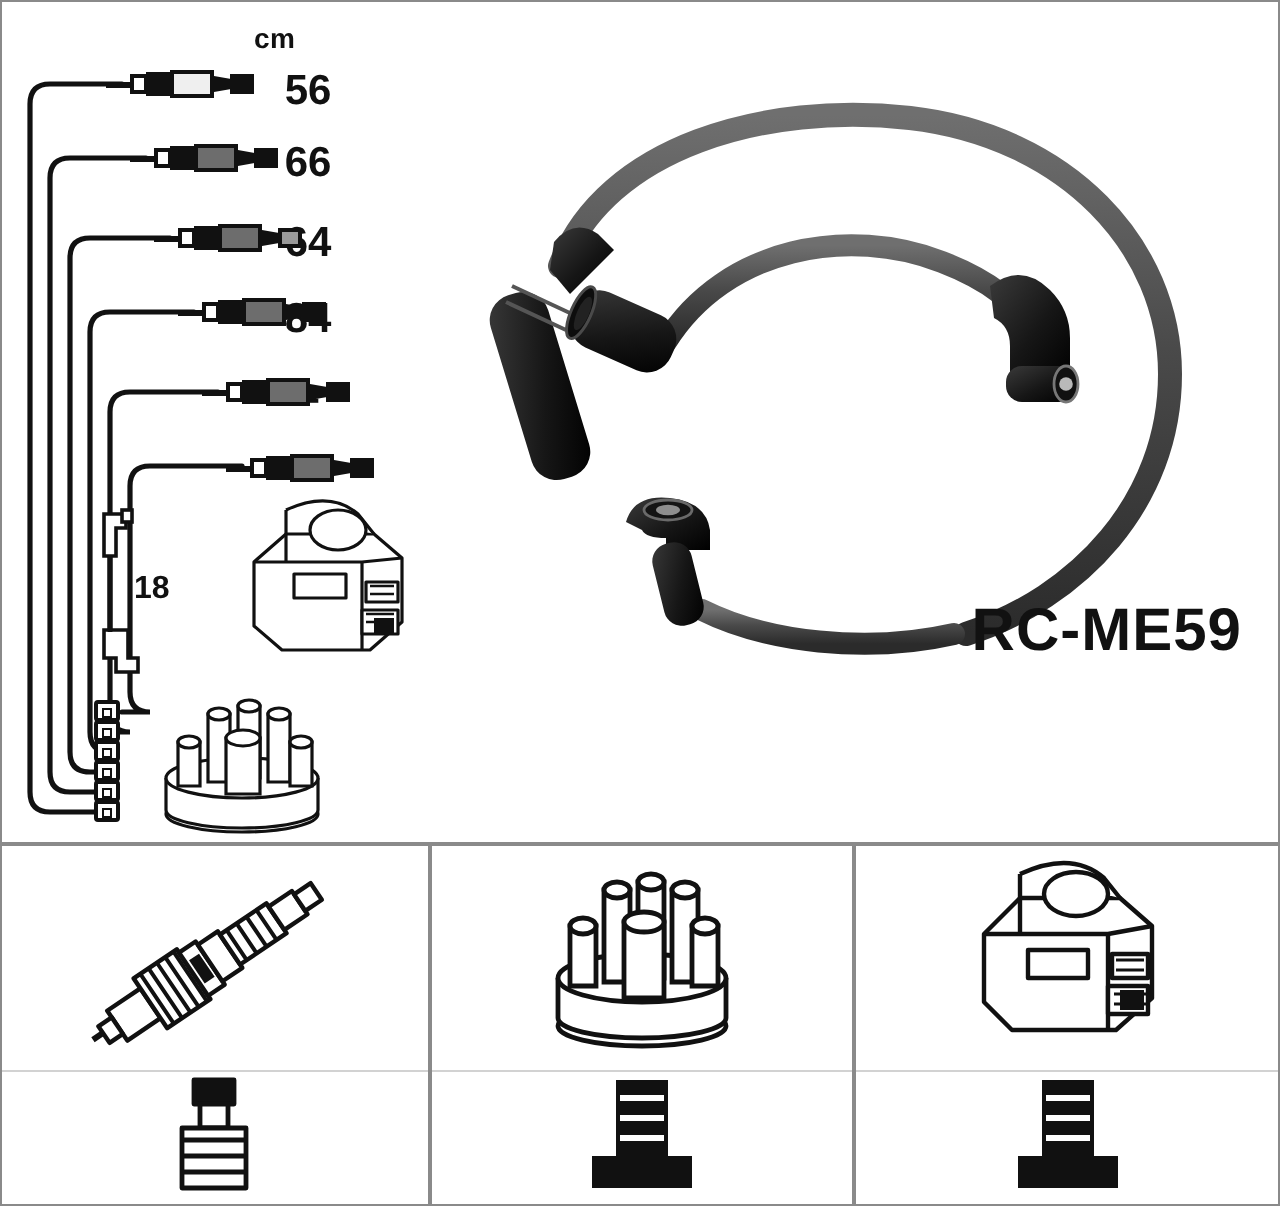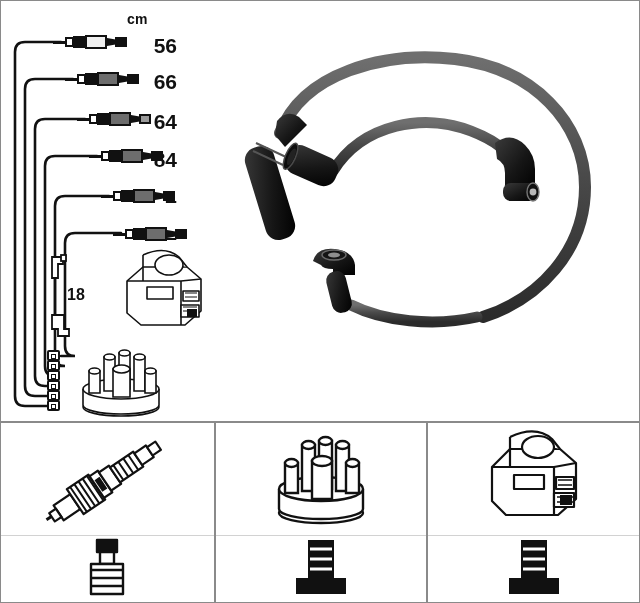--- a/index.html
+++ b/index.html
@@ -22,21 +22,21 @@
 
   
   .cm-header{
     position:absolute;left:126px;top:10px;
     font-size:14px;font-weight:bold;letter-spacing:.2px;
   }
 
   
   .len{
     position:absolute;left:130px;width:46px;
-    font-size:21px;font-weight:bold;text-align:right;
+    font-size:21px;font-weight:bold;text-align:center;
     line-height:1;
   }
   .len.dash{font-size:21px;}
 
   
   .wire-row{position:absolute;height:14px;}
   .wire-line{
     position:absolute;left:0;top:6px;height:2.5px;background:#111;
   }
   
@@ -318,20 +318,21 @@
 
       <g transform="translate(74,212)">
         <path d="M6 12 q4 -14 22 -12 q18 2 20 16 v10 h-22 v-6 q-10 0 -12 -4 z" fill="url(#bootg)"></path>
         <rect x="22" y="22" width="20" height="42" rx="9" fill="url(#bootg)" transform="rotate(-14 32 43)"></rect>
         <ellipse cx="27" cy="6" rx="12" ry="5" fill="#141414" stroke="#6a6a6a" stroke-width="1.4"></ellipse>
         <ellipse cx="27" cy="6" rx="6" ry="2.6" fill="#8e8e8e"></ellipse>
       </g>
     </svg>
 
     <div class="title-block">
+      <div class="prod-name">RC-ME59</div>
     </div>
   </div>
 
   <div class="icon-row">
 
     <div class="icon-cell">
       <div class="icon-top">
         <svg width="150" height="100" viewBox="0 0 150 100">
           <g transform="rotate(-34 75 50)">
             <g fill="#fff" stroke="#111" stroke-width="2.2" stroke-linejoin="round">

